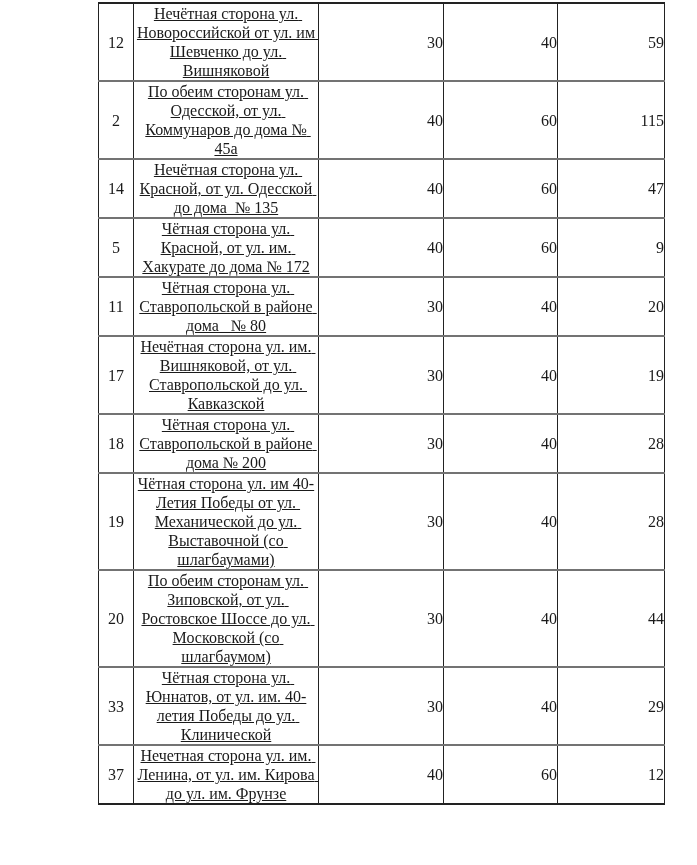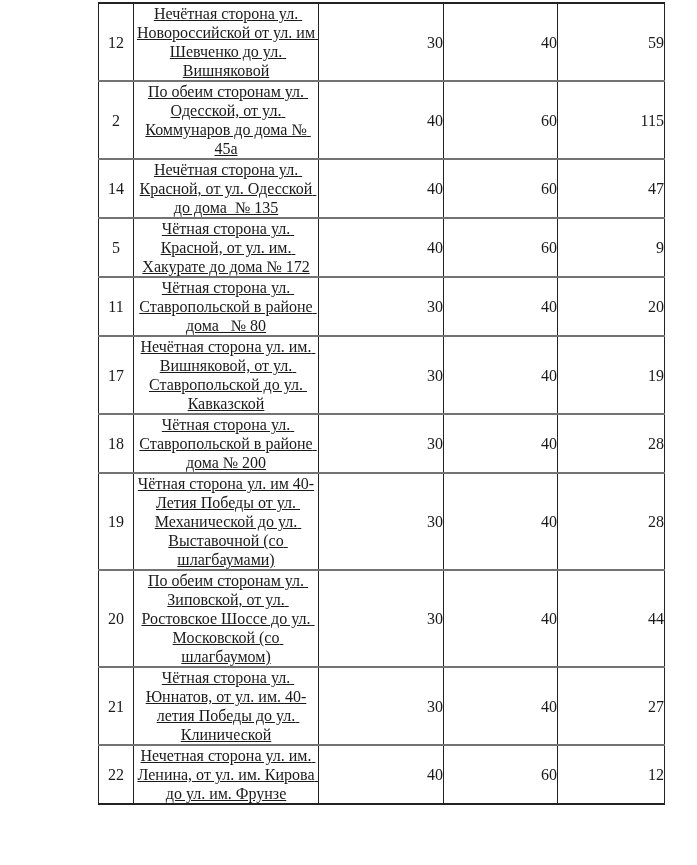--- a/index.html
+++ b/index.html
@@ -136,29 +136,29 @@
 
   <tr>
     <td class="c-num">20</td>
     <td class="c-desc">По обеим сторонам ул. Зиповской, от ул. Ростовское Шоссе до ул. Московской (со шлагбаумом)</td>
     <td class="c-val">30</td>
     <td class="c-val">40</td>
     <td class="c-val">44</td>
   </tr>
 
   <tr>
-    <td class="c-num">21</td>
+    <td class="c-num">33</td>
     <td class="c-desc">Чётная сторона ул. Юннатов, от ул. им. 40-летия Победы до ул. Клинической</td>
     <td class="c-val">30</td>
     <td class="c-val">40</td>
-    <td class="c-val">27</td>
+    <td class="c-val">29</td>
   </tr>
 
   <tr>
-    <td class="c-num">22</td>
+    <td class="c-num">37</td>
     <td class="c-desc">Нечетная сторона ул. им. Ленина, от ул. им. Кирова до ул. им. Фрунзе</td>
     <td class="c-val">40</td>
     <td class="c-val">60</td>
     <td class="c-val">12</td>
   </tr>
 </tbody>
   </table>
 </div>
 
 </body></html>

